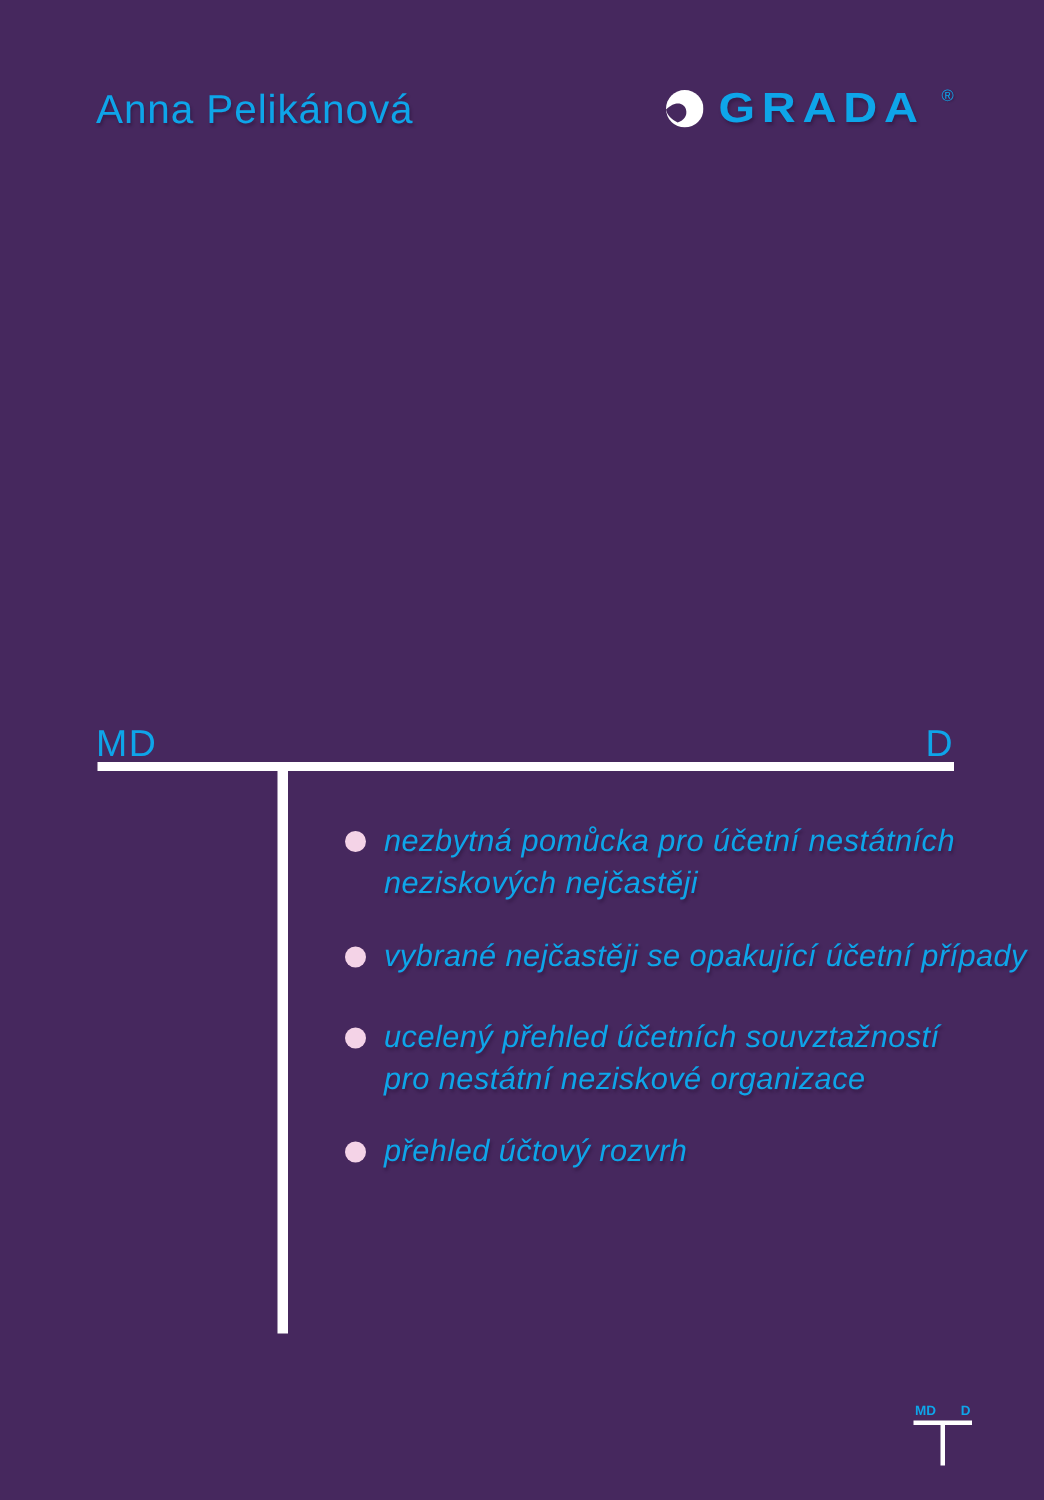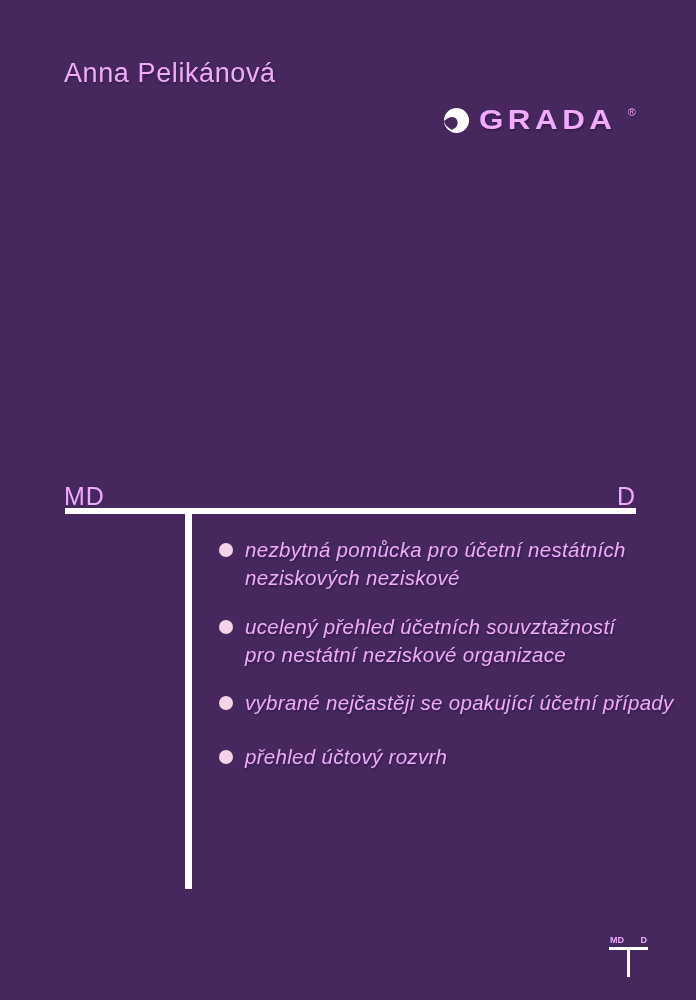--- a/index.html
+++ b/index.html
@@ -2,30 +2,30 @@
 <html><head>
 <meta charset="utf-8">
 <style>
   html,body{margin:0;padding:0;background:#2a2a2a;}
   .cover{
     position:relative;
     width:696px;height:1000px;
     background:#46285e;
     overflow:hidden;
     font-family:"Liberation Sans",sans-serif;
-    color:#f0abfc;
+    color:#0ea5e9;
   }
   .author{
     position:absolute;left:64px;top:58px;
     font-size:27px;font-weight:500;letter-spacing:0.6px;
     text-shadow:1px 2px 2px rgba(30,10,40,0.35);
   }
   .logo{
     position:absolute;left:444px;top:56px;
-    display:flex;align-items:center;margin-top:48px;
+    display:flex;align-items:center;
   }
   .logo svg{display:block;margin-right:10px;}
   .logo-text{
     font-size:28px;font-weight:700;letter-spacing:4px;
     transform:scaleX(1.12);transform-origin:0 50%;
     display:inline-block;
     text-shadow:1px 2px 2px rgba(30,10,40,0.35);
   }
   .logo-reg{
     font-size:11px;vertical-align:top;
@@ -52,21 +52,21 @@
   .h-line{
     position:absolute;left:65px;top:508px;width:571px;height:6px;
     background:#ffffff;
   }
   .v-line{
     position:absolute;left:185px;top:508px;width:7px;height:381px;
     background:#ffffff;
   }
   .bullets{
     position:absolute;left:214px;top:531px;width:440px;
-    list-style:none;margin:5px;padding:0;
+    list-style:none;margin:16px;padding:0;
   }
   .bullet-item{display:flex;align-items:flex-start;}
   .bullet-item.gap-a{margin-bottom:21px;}
   .bullet-item.gap-b{margin-bottom:20px;}
   .bullet-item.gap-c{margin-bottom:26px;}
   .dot{
     flex:0 0 auto;width:14px;height:14px;border-radius:50%;
     background:#f4d3e7;margin:7px 12px 0 0;
   }
   .bullet-text{
@@ -104,34 +104,34 @@
   <div class="md-label">MD</div>
   <div class="d-label">D</div>
   <div class="h-line"></div>
   <div class="v-line"></div>
 
   <ul class="bullets">
     <li class="bullet-item gap-a">
       <span class="dot"></span>
       <div class="bullet-text">
         <div class="bullet-line">nezbytná pomůcka pro účetní nestátních</div>
-        <div class="bullet-line">neziskových neziskové</div>
+        <div class="bullet-line">neziskových nejčastěji</div>
+      </div>
+    </li>
+    <li class="bullet-item gap-c">
+      <span class="dot"></span>
+      <div class="bullet-text">
+        <div class="bullet-line">vybrané nejčastěji se opakující účetní případy</div>
       </div>
     </li>
     <li class="bullet-item gap-b">
       <span class="dot"></span>
       <div class="bullet-text">
         <div class="bullet-line">ucelený přehled účetních souvztažností</div>
         <div class="bullet-line">pro nestátní neziskové organizace</div>
-      </div>
-    </li>
-    <li class="bullet-item gap-c">
-      <span class="dot"></span>
-      <div class="bullet-text">
-        <div class="bullet-line">vybrané nejčastěji se opakující účetní případy</div>
       </div>
     </li>
     <li class="bullet-item">
       <span class="dot"></span>
       <div class="bullet-text">
         <div class="bullet-line">přehled účtový rozvrh</div>
       </div>
     </li>
   </ul>
 

